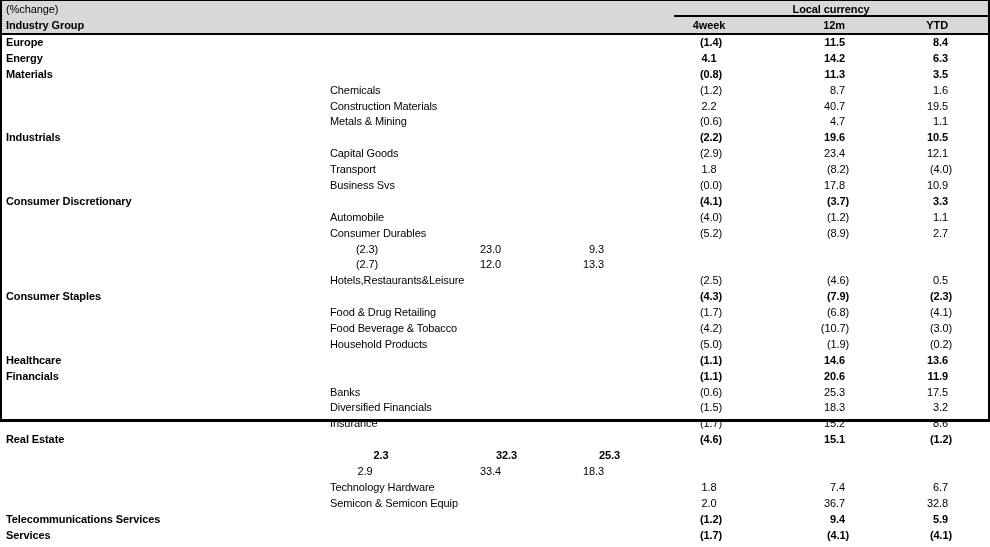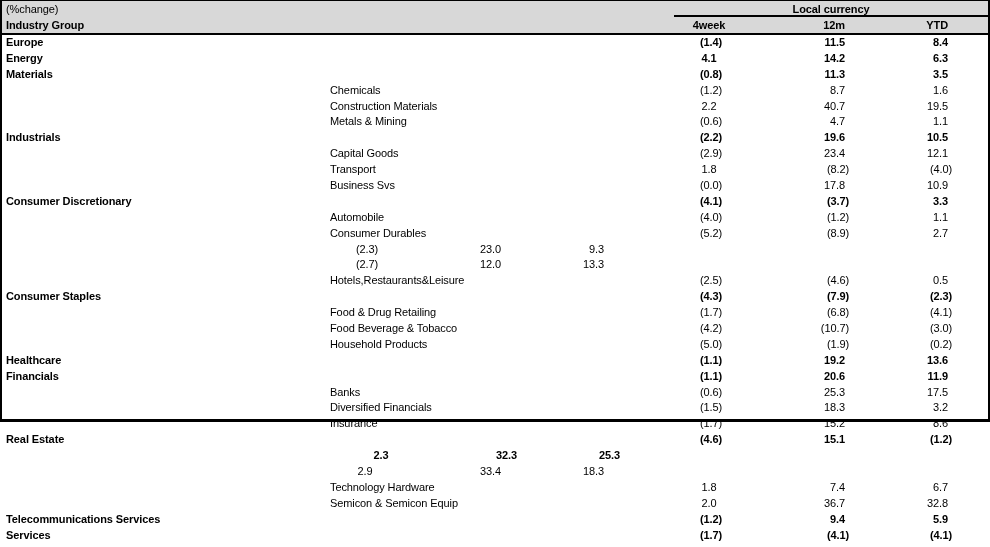--- a/index.html
+++ b/index.html
@@ -196,21 +196,21 @@
         <div class="c-group"></div>
         <div class="c-sub">Household Products</div>
         <div class="v0"><span class="neg">(5.0)</span></div>
         <div class="v1"><span class="neg">(1.9)</span></div>
         <div class="v2"><span class="neg">(0.2)</span></div>
       </div>
       <div class="trow group">
         <div class="c-group">Healthcare</div>
         <div class="c-sub"></div>
         <div class="v0"><span class="neg">(1.1)</span></div>
-        <div class="v1"><span>19.2</span></div>
+        <div class="v1"><span>14.6</span></div>
         <div class="v2"><span>13.6</span></div>
       </div>
       <div class="trow group">
         <div class="c-group">Financials</div>
         <div class="c-sub"></div>
         <div class="v0"><span class="neg">(1.1)</span></div>
         <div class="v1"><span>20.6</span></div>
         <div class="v2"><span>11.9</span></div>
       </div>
       <div class="trow">

